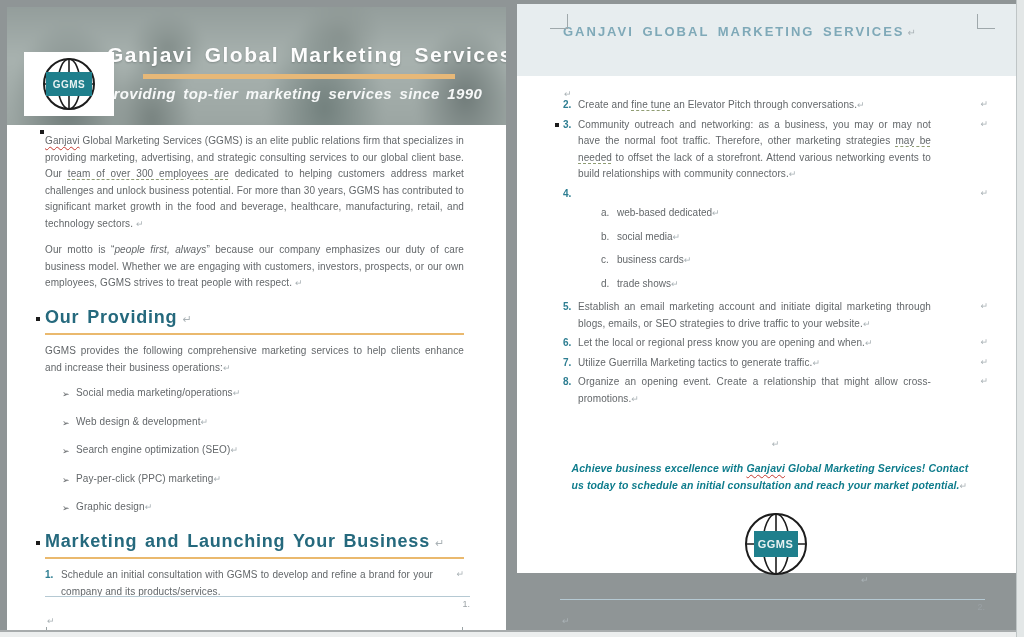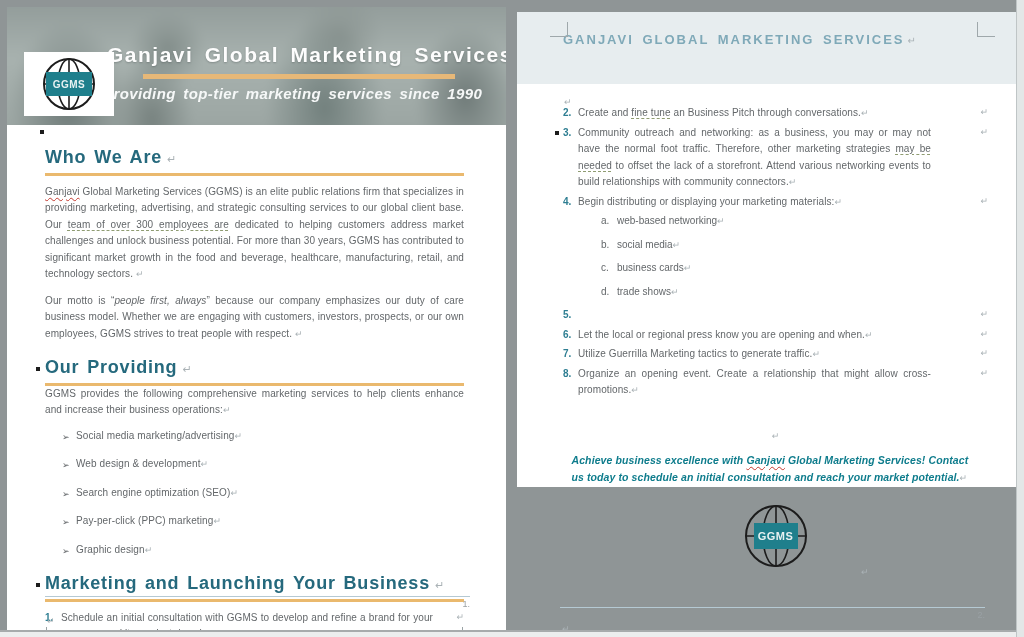--- a/index.html
+++ b/index.html
@@ -1,19 +1,19 @@
 <!DOCTYPE html>
 <html><head>
 <meta charset="utf-8">
 <style>
   * { margin:0; padding:0; box-sizing:border-box; }
   html,body { width:1024px; height:637px; overflow:hidden; }
   body { font-family:"Liberation Sans", sans-serif; background:#8f9596; position:relative; }
 
-  .page { position:absolute; background:#ffffff; top:12px; height:475px; }
+  .page { position:absolute; background:#ffffff; top:4px; height:569px; }
   #page1 { left:7px; top:7px; width:499px; height:630px; }
   #page2 { left:517px; width:499px; }
 
   
   .banner { position:relative; height:118px; background:#a7b1ae; overflow:hidden; }
   .banner .photo { position:absolute; inset:-12px; filter:blur(4px);
     background:
       radial-gradient(90px 130px at 14% 78%, #6e7a78 0%, rgba(110,122,120,0) 65%),
       radial-gradient(70px 110px at 30% 88%, #77827f 0%, rgba(119,130,127,0) 60%),
       radial-gradient(55px 55px at 33% 38%, #818c89 0%, rgba(129,140,137,0) 70%),
@@ -53,21 +53,21 @@
   p.body { text-align:justify; }
   .u-spell { text-decoration:underline wavy #c4392f; text-decoration-thickness:1px; text-underline-offset:2px; }
   .u-gram  { text-decoration:underline dashed #8f9c72; text-decoration-thickness:1px; text-underline-offset:2px; }
   .seg-i { font-style:italic;margin-top:28px; }
 
   .who-block .h-wrap { margin-top:22px; }
   .p1 { margin-top:8px; }
   .p2 { margin-top:10px; }
 
   .svc-hwrap { margin-top:15px; }
-  .svc-intro { }
+  .svc-intro { margin-top:8px; }
   .svc-list { margin-top:9px; }
   .svc-item { display:flex; margin-bottom:11px; }
   .svc-bullet { color:#5d6164; width:14px; margin-left:17px; font-size:9px; padding-top:1px; }
   .launch-hwrap { margin-top:14px; }
 
   .li { display:flex; position:relative; }
   .li .num { width:16px; min-width:16px; color:#2e7e92; font-weight:bold; font-size:10px; line-height:16.5px; }
   .li .txt { text-align:justify; }
   .li .eol { margin-left:auto; padding-top:2px; }
   .li1 { margin-top:8px; }
@@ -139,38 +139,34 @@
         <line x1="3" y1="28" x2="53" y2="28" stroke="#1c1c1c" stroke-width="1.6"></line>
       </svg>
       <div class="globe-label small">GGMS</div>
     </div>
   </div>
 
   <span class="anchor-sq anchor-abs" style="left:33px; top:123px;"></span>
 
   <div class="content1">
     <div class="who-block">
-      <div class="h-wrap">
-        <h2 class="doc-h"><span>Who We Are</span><span class="pmark">↵</span></h2>
-        <div class="h-rule"></div>
-      </div>
       <p class="body p1"><span class="u-spell">Ganjavi</span><span> Global Marketing Services (GGMS) is an elite public relations firm that specializes in providing marketing, advertising, and strategic consulting services to our global client base. Our </span><span class="u-gram">team of over 300 employees are</span><span> dedicated to helping customers address market challenges and unlock business potential. For more than 30 years, GGMS has contributed to significant market growth in the food and beverage, healthcare, manufacturing, retail, and technology sectors. </span><span class="pmark">↵</span></p>
       <p class="body p2"><span>Our motto is “</span><span class="seg-i">people first, always</span><span>” because our company emphasizes our duty of care business model. Whether we are engaging with customers, investors, prospects, or our own employees, GGMS strives to treat people with respect. </span><span class="pmark">↵</span></p>
     </div>
 
     <div class="svc-block">
       <div class="svc-hwrap">
         <h2 class="doc-h"><span class="anchor-sq"></span><span>Our Providing</span><span class="pmark">↵</span></h2>
         <div class="h-rule"></div>
       </div>
       <p class="body svc-intro"><span>GGMS provides the following comprehensive marketing services to help clients enhance and increase their business operations:</span><span class="pmark">↵</span></p>
       <div class="svc-list">
         <div class="svc-item">
             <span class="svc-bullet">➢</span>
-            <span>Social media marketing/advertising</span>
+            <span>Social media marketing/operations</span>
             <span class="pmark">↵</span>
           </div>
         <div class="svc-item">
             <span class="svc-bullet">➢</span>
             <span>Web design &amp; development</span>
             <span class="pmark">↵</span>
           </div>
         <div class="svc-item">
             <span class="svc-bullet">➢</span>
             <span>Search engine optimization (SEO)</span>
@@ -219,60 +215,60 @@
     <div class="band-inner">
       <div class="p2-title"><span>GANJAVI GLOBAL MARKETING SERVICES</span><span class="pmark">↵</span></div>
     </div>
   </div>
 
   <div class="content2">
     <div class="empty-line"><span class="pmark">↵</span></div>
 
     <div class="li">
       <span class="num">2.</span>
-      <span class="txt"><span>Create and </span><span class="u-gram">fine tune</span><span> an Business Pitch through conversations.</span><span class="pmark">↵</span></span>
+      <span class="txt"><span>Create and </span><span class="u-gram">fine tune</span><span> an Elevator Pitch through conversations.</span><span class="pmark">↵</span></span>
       <span class="eol pmark">↵</span>
     </div>
 
     <div class="li">
       <span class="anchor-sq item-anchor"></span>
       <span class="num">3.</span>
       <span class="txt"><span>Community outreach and networking: as a business, you may or may not have the normal foot traffic. Therefore, other marketing strategies </span><span class="u-gram">may be needed</span><span> to offset the lack of a storefront. Attend various networking events to build relationships with community connectors.</span><span class="pmark">↵</span></span>
       <span class="eol pmark">↵</span>
     </div>
 
     <div class="li">
       <span class="num">4.</span>
-      <span class="txt"><span>Begin distributing or displaying your marketing materials:</span><span class="pmark">↵</span></span>
       <span class="eol pmark">↵</span>
     </div>
 
     <div class="sub-li">
         <span class="letter">a.</span>
-        <span>web-based networking</span>
+        <span>web-based dedicated</span>
         <span class="pmark">↵</span>
       </div>
     <div class="sub-li">
         <span class="letter">b.</span>
         <span>social media</span>
         <span class="pmark">↵</span>
       </div>
     <div class="sub-li">
         <span class="letter">c.</span>
         <span>business cards</span>
         <span class="pmark">↵</span>
       </div>
     <div class="sub-li">
         <span class="letter">d.</span>
         <span>trade shows</span>
         <span class="pmark">↵</span>
       </div>
 
     <div class="li">
       <span class="num">5.</span>
+      <span class="txt"><span>Establish an email marketing account and initiate digital marketing through blogs, emails, or SEO strategies to drive traffic to your website.</span><span class="pmark">↵</span></span>
       <span class="eol pmark">↵</span>
     </div>
 
     <div class="li">
       <span class="num">6.</span>
       <span class="txt"><span>Let the local or regional press know you are opening and when.</span><span class="pmark">↵</span></span>
       <span class="eol pmark">↵</span>
     </div>
 
     <div class="li">

